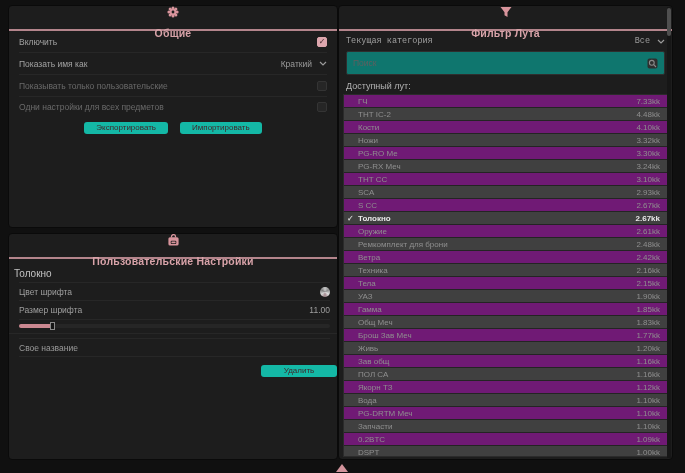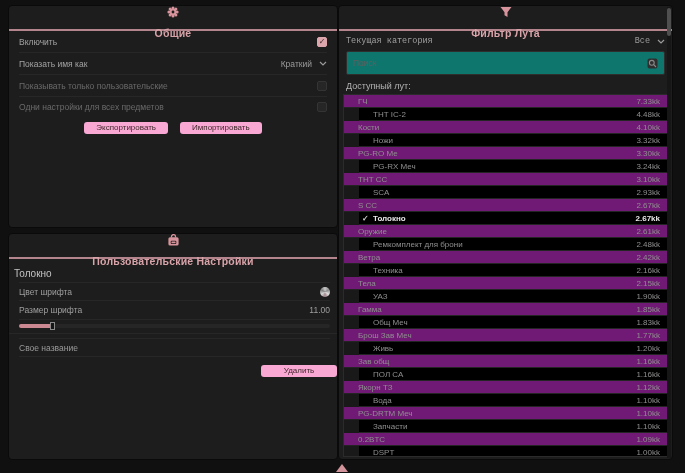--- a/index.html
+++ b/index.html
@@ -38,21 +38,21 @@
     width:10px; height:10px; border-radius:2px;
     background:#262626; border:1px solid #343434;
     display:flex; align-items:center; justify-content:center;
     font-size:8px; color:transparent; cursor:pointer;
   }
   .checkbox.checked { background:#dda6ad; border-color:#dda6ad; color:#42272b; }
   .checkbox.checked::after { content:"\2713"; }
   .selectbox { display:flex; align-items:center; gap:7px; color:#9a9a9a; font-size:8.5px; cursor:pointer; }
   .btnrow { display:flex; justify-content:center; gap:12px; margin-top:5px; }
   .pinkbtn {
-    background:#f9a8d4; color:#42272b; border:none; border-radius:3px;
+    background:#14b8a6; color:#42272b; border:none; border-radius:3px;
     font-family:"Liberation Sans", sans-serif;
     font-size:8px; padding:3px 12px; min-width:70px; height:12px;
     line-height:6px; cursor:pointer;
   }
 
   
   .item-label { margin:9px 10px 3px 5px; font-size:10px; color:#c2c2c2; }
   .sub-rows { padding:0 7px 0 10px; }
   .srow {
     height:19px; display:flex; align-items:center; justify-content:space-between;
@@ -101,21 +101,21 @@
   .loot-list {
     position:absolute; left:4px; right:4px; top:88px; bottom:2px;
     border:1px solid #2b2b2b; background:#191919; overflow:hidden;
   }
   .lf-row {
     position:relative; height:13px; display:flex; align-items:center;
     padding:0 7px 0 14px; font-size:8px; color:#8f8f8f;
     border-bottom:1px solid #242424; cursor:pointer;
   }
   .lf-row.even { background:#701a75; }
-  .lf-row.odd  { background:#000000;margin-left:15px; }
+  .lf-row.odd  { background:#404040; }
   .lf-row.selected { color:#e9e9e9; font-weight:bold; }
   .lf-check { position:absolute; left:3px; top:0; line-height:13px; font-size:8px; color:#d5d5d5; }
   .lf-name { flex:1; white-space:nowrap; overflow:hidden; }
   .lf-val { white-space:nowrap; }
   .scrollbar {
     position:absolute; right:1px; top:1px; bottom:1px; width:4px; background:#161616;
   }
   .scroll-thumb {
     position:absolute; left:0; top:1px; width:4px; height:28px;
     background:#4f4f4f; border-radius:2px; cursor:pointer;

